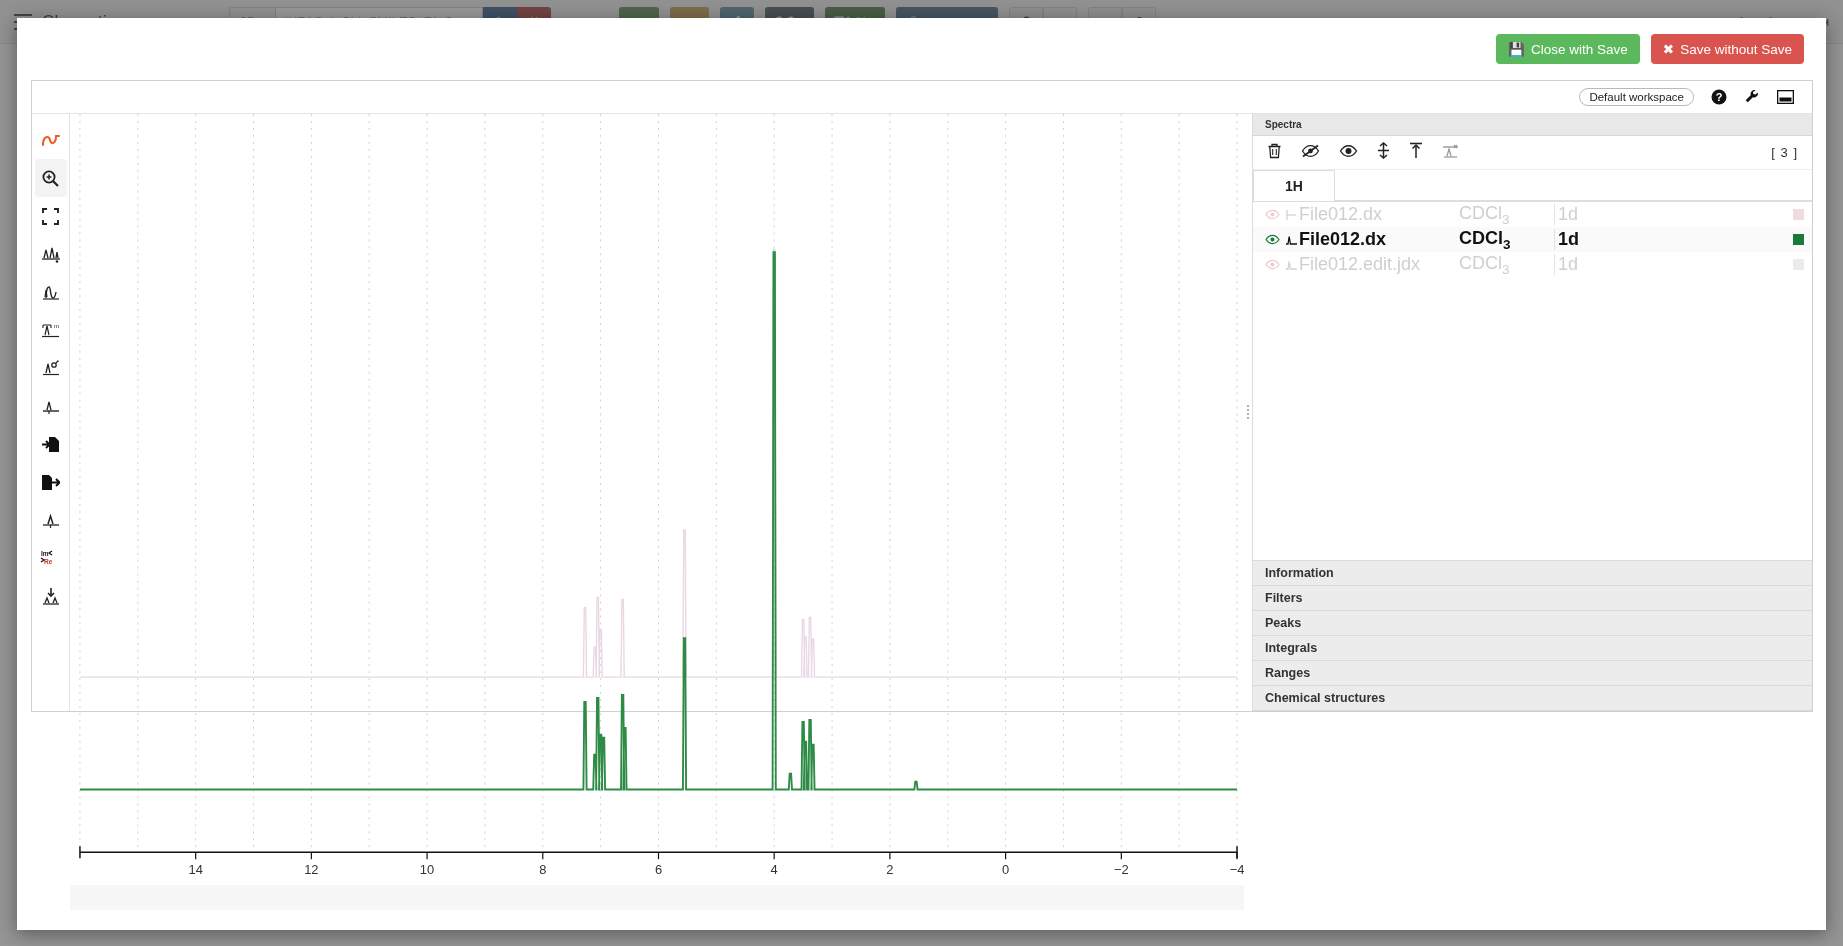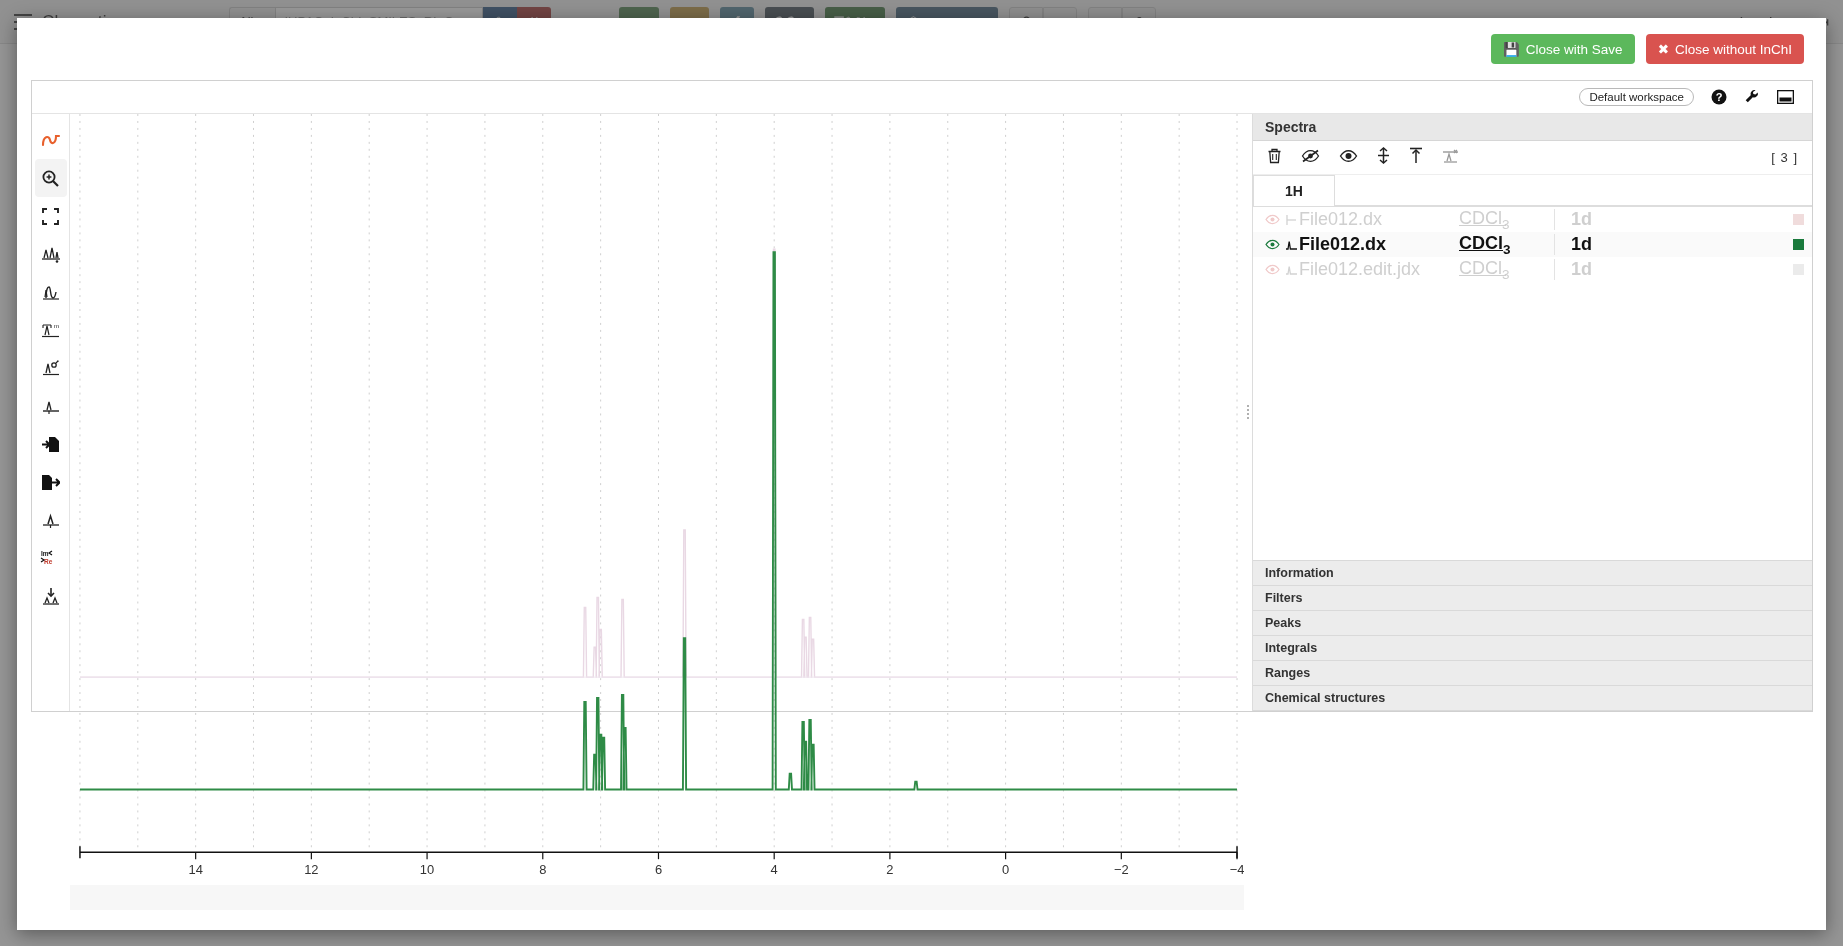--- a/index.html
+++ b/index.html
@@ -128,21 +128,21 @@
     width: 2px; height: 16px;
     background: repeating-linear-gradient(to bottom,#b0b0b0 0 2px,transparent 2px 4px);
   }
 
   
   #rpanel {
     width: 560px; border-left: 1px solid #dcdcdc;
     display: flex; flex-direction: column; background: #fff;
   }
   .panel-title {
-    background: #e8e8e8; font-size: 14px; font-weight: bold;
+    background: #e8e8e8; font-size: 10px; font-weight: bold;
     color: #333; padding: 5px 12px; border-bottom: 1px solid #d6d6d6;
   }
   #spectra-toolbar {
     display: flex; align-items: center; gap: 19px;
     padding: 6px 14px; border-bottom: 1px solid #eee;
   }
   #spectra-count {
     margin-left: auto; font-size: 13px; color: #333; letter-spacing: 1px;
   }
   #tabs { display: flex; border-bottom: 1px solid #ddd; }
@@ -154,22 +154,22 @@
   #spectra-list { flex: 1; overflow: auto; }
   .srow {
     display: flex; align-items: center; height: 25px;
     font-size: 18px; padding: 0 8px;
   }
   .srow.faded { color: #cfcfcf; }
   .srow.active { color: #111; font-weight: bold; background: #fafafa; }
   .srow .eye { width: 22px; display:flex; align-items:center; justify-content:center; }
   .srow .glyph { width: 16px; display:flex; align-items:center; justify-content:center; }
   .srow .name { width: 160px; }
-  .srow .solvent { width: 95px; text-decoration: underline; }
-  .srow .dim { width: 190px; border-left: 1px solid #e3e3e3; padding-left: 16px; font-weight: bold; }
+  .srow .solvent { width: 95px; }
+  .srow .dim { width: 190px; border-left: 1px solid #e3e3e3; padding-left: 3px; }
   .srow .swatch { width: 11px; height: 11px; margin-left: auto; }
   #accordion { border-top: 1px solid #d9d9d9; }
   .acc {
     background: #ececec; border-bottom: 1px solid #d9d9d9;
     font-size: 12.5px; font-weight: bold; color: #333;
     padding: 5px 12px;
   }
   sub { font-size: 75%; }
 </style>
 </head>
@@ -234,21 +234,21 @@
 
 <div id="modal">
 
   <div id="modal-header">
     <button class="mbtn green">
       <span>💾</span>
       <span>Close with Save</span>
     </button>
     <button class="mbtn red">
       <span>✖</span>
-      <span>Close without InChI</span>
+      <span>Save without Save</span>
     </button>
   </div>
 
   <div id="nmrium">
 
     <div id="nmr-top">
       <div class="ws-pill">Default workspace</div>
       <div class="ticon">
         <svg width="16" height="16" viewBox="0 0 16 16">
             <circle cx="8" cy="8" r="7.5" fill="#111"></circle>

